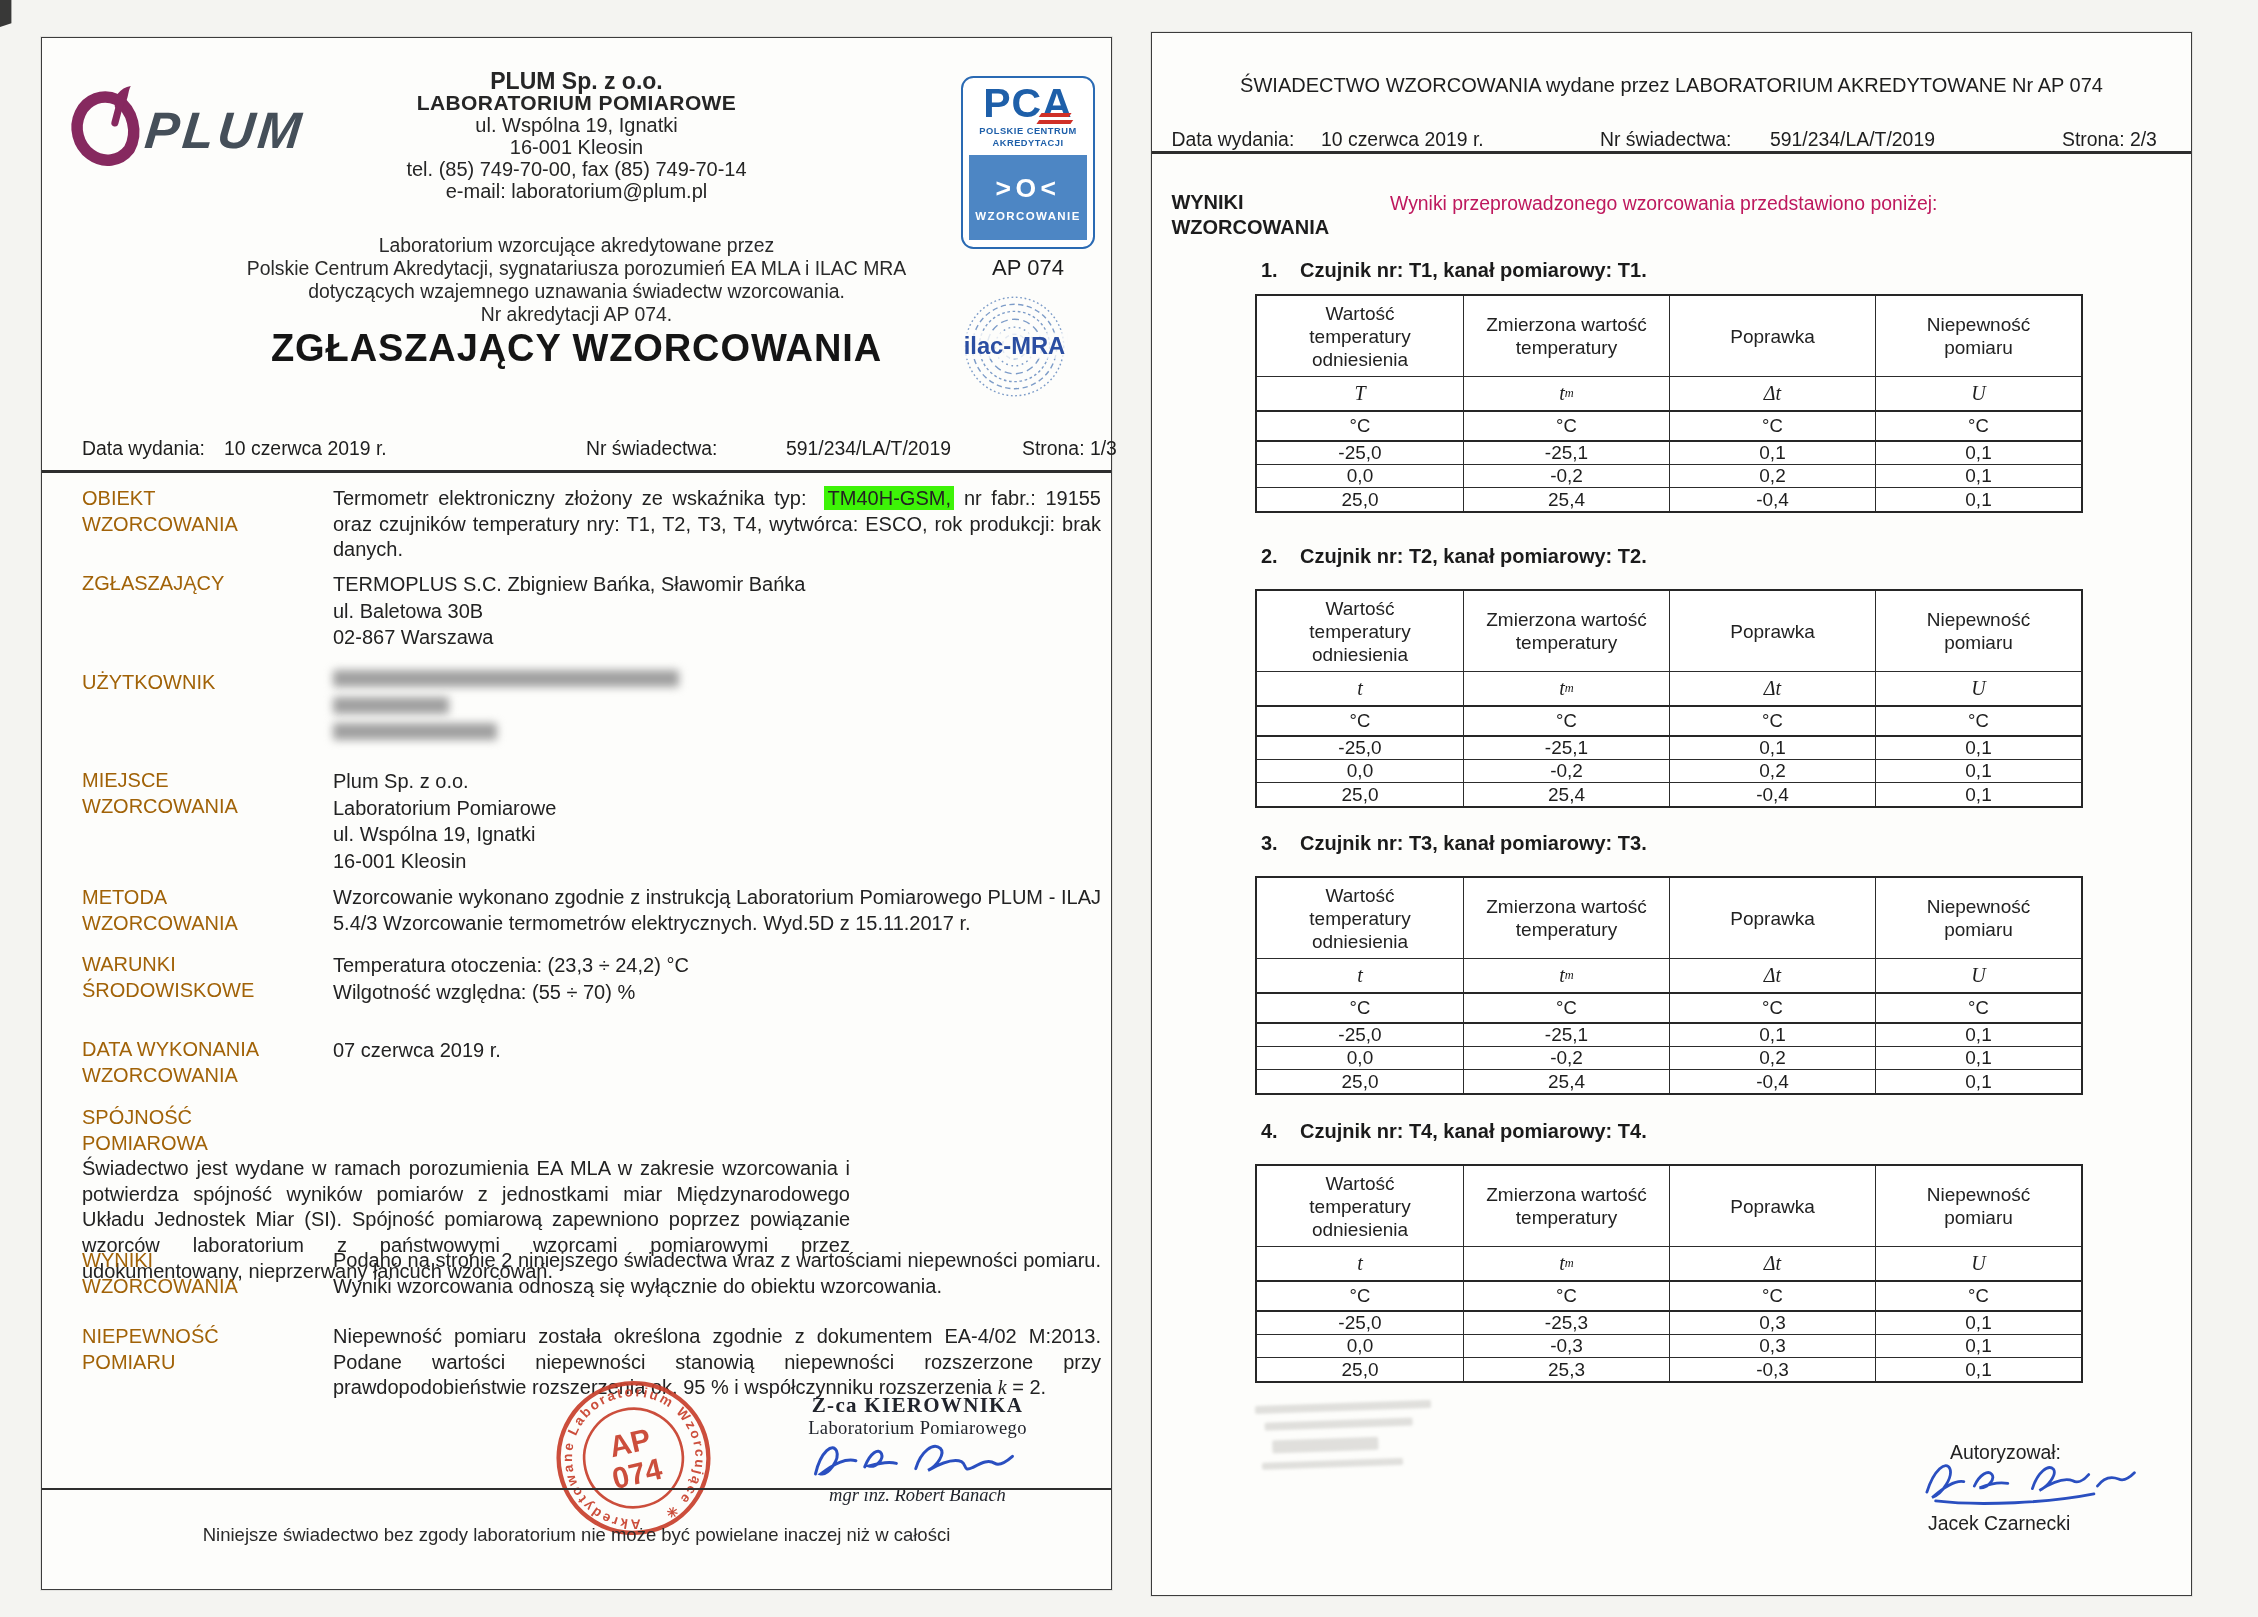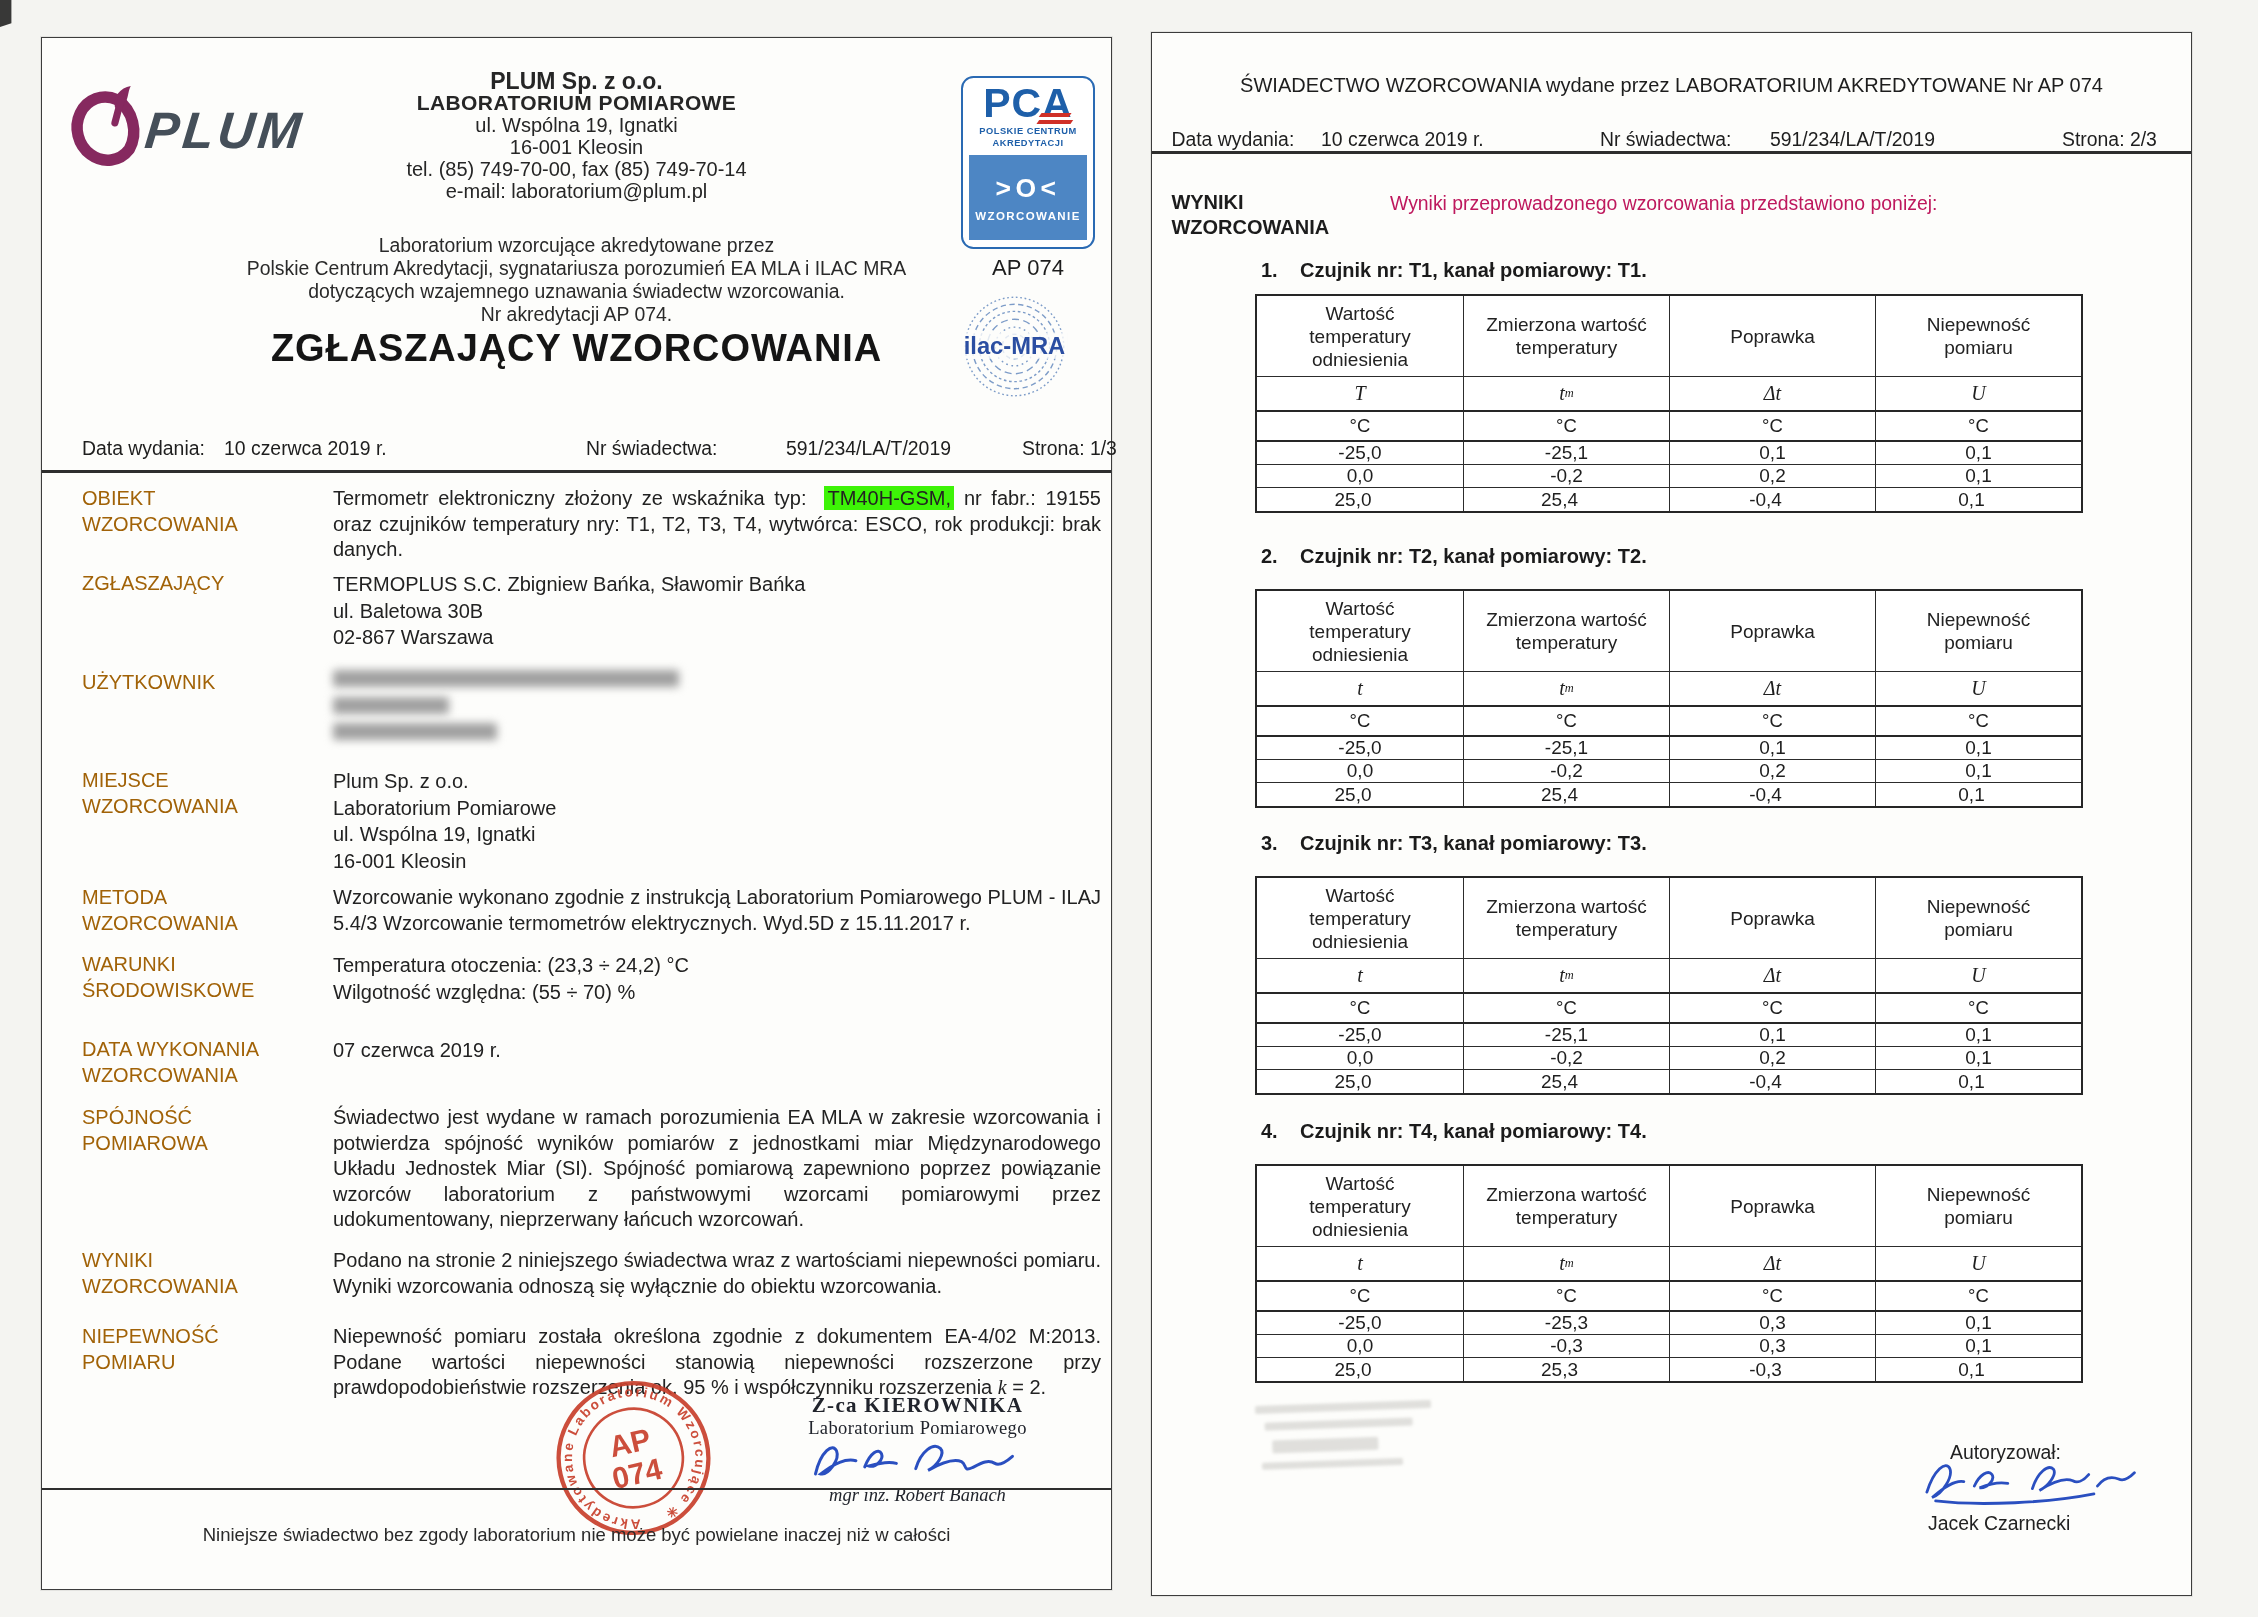--- a/index.html
+++ b/index.html
@@ -75,21 +75,21 @@
   .tbl-heading .num{display:inline-block;width:39px;}
   .ctable{position:absolute;left:103px;width:828px;border:2.6px solid #262626;background:#fff;box-sizing:border-box;}
   .trow{display:grid;grid-template-columns:1fr 1fr 1fr 1fr;}
   .tcell{border-left:1.8px solid #2c2c2c;display:flex;align-items:center;justify-content:center;text-align:center;box-sizing:border-box;padding:0 21px;}
   .tcell:first-child{border-left:none;}
   .r-head .tcell{height:81px;font-size:19px;line-height:23px;color:#222;border-bottom:1.8px solid #2c2c2c;}
   .r-sym .tcell{height:35px;font-size:20px;border-bottom:2.6px solid #262626;font-family:"Liberation Serif",serif;font-style:italic;color:#1e1e1e;}
   .r-sym sub{font-size:12.4px;}
   .r-unit .tcell{height:30px;font-size:18.5px;border-bottom:2.6px solid #262626;color:#1e1e1e;}
   .r-data .tcell{height:23px;font-size:19px;border-bottom:1.8px solid #2c2c2c;color:#1e1e1e;}
-  .r-data:last-child .tcell{border-bottom:none;padding-left:7px;}
+  .r-data:last-child .tcell{border-bottom:none;}
 
   .ghost{position:absolute;left:104px;top:1369px;width:229px;opacity:.28;filter:blur(1.8px);transform:rotate(-2deg);}
   .ghost div{background:#96948e;border-radius:1.8px;}
   .auth-label{position:absolute;left:798px;top:1408px;font-size:19.4px;color:#222;}
   .auth-sig{position:absolute;left:757px;top:1424px;}
   .auth-name{position:absolute;left:776px;top:1479px;font-size:19.4px;color:#222;}
 </style>
 </head>
 <body>
 
@@ -226,21 +226,21 @@
       </div>
       <div class="sec-row" style="top: 999px;">
         <div class="sec-label">
           <div>DATA WYKONANIA</div>
           <div>WZORCOWANIA</div>
         </div>
         <div class="sec-content">
           <div>07 czerwca 2019 r.</div>
         </div>
       </div>
-      <div class="sec-row" style="top: 1067px;">
+      <div class="sec-row" style="top: 1067px; flex-direction: column;">
         <div class="sec-label">
           <div>SPÓJNOŚĆ</div>
           <div>POMIAROWA</div>
         </div>
         <div class="sec-content">
           <div class="just">Świadectwo jest wydane w ramach porozumienia EA MLA w zakresie wzorcowania i potwierdza spójność wyników pomiarów z jednostkami miar Międzynarodowego Układu Jednostek Miar (SI). Spójność pomiarową zapewniono poprzez powiązanie wzorców laboratorium z państwowymi wzorcami pomiarowymi przez udokumentowany, nieprzerwany łańcuch wzorcowań.</div>
         </div>
       </div>
       <div class="sec-row" style="top: 1210px;">
         <div class="sec-label">

